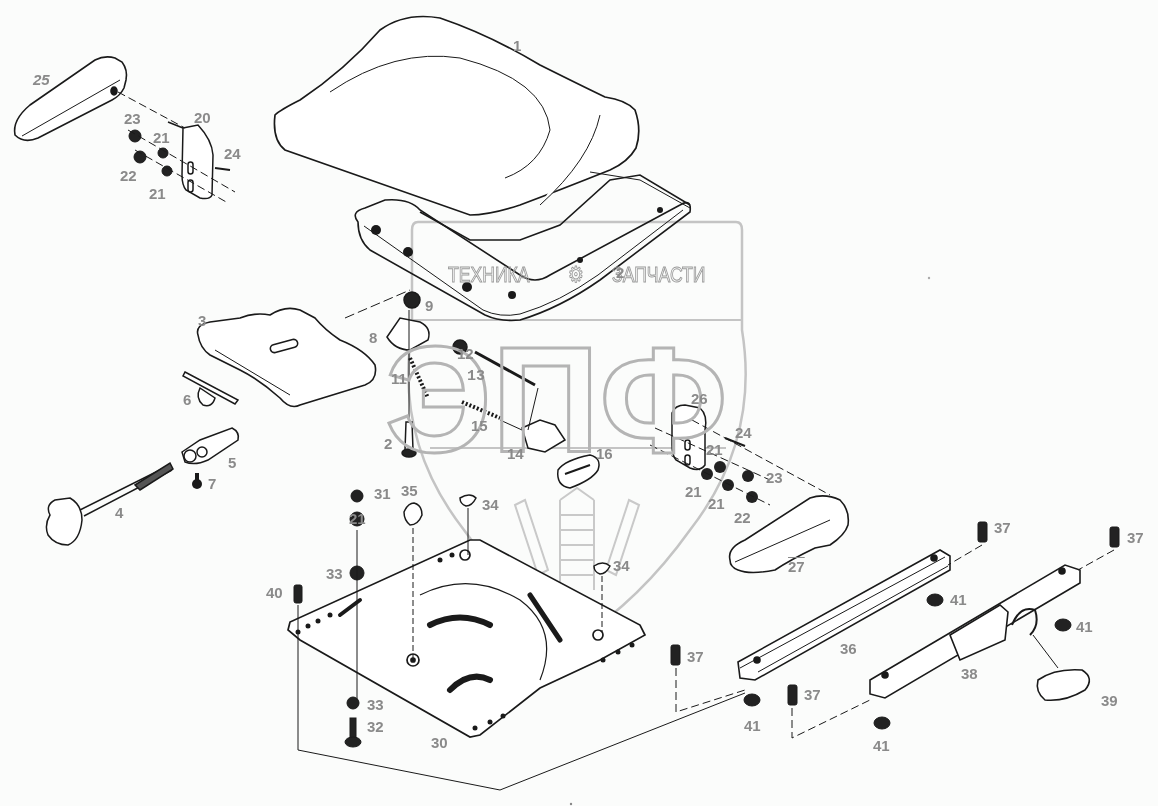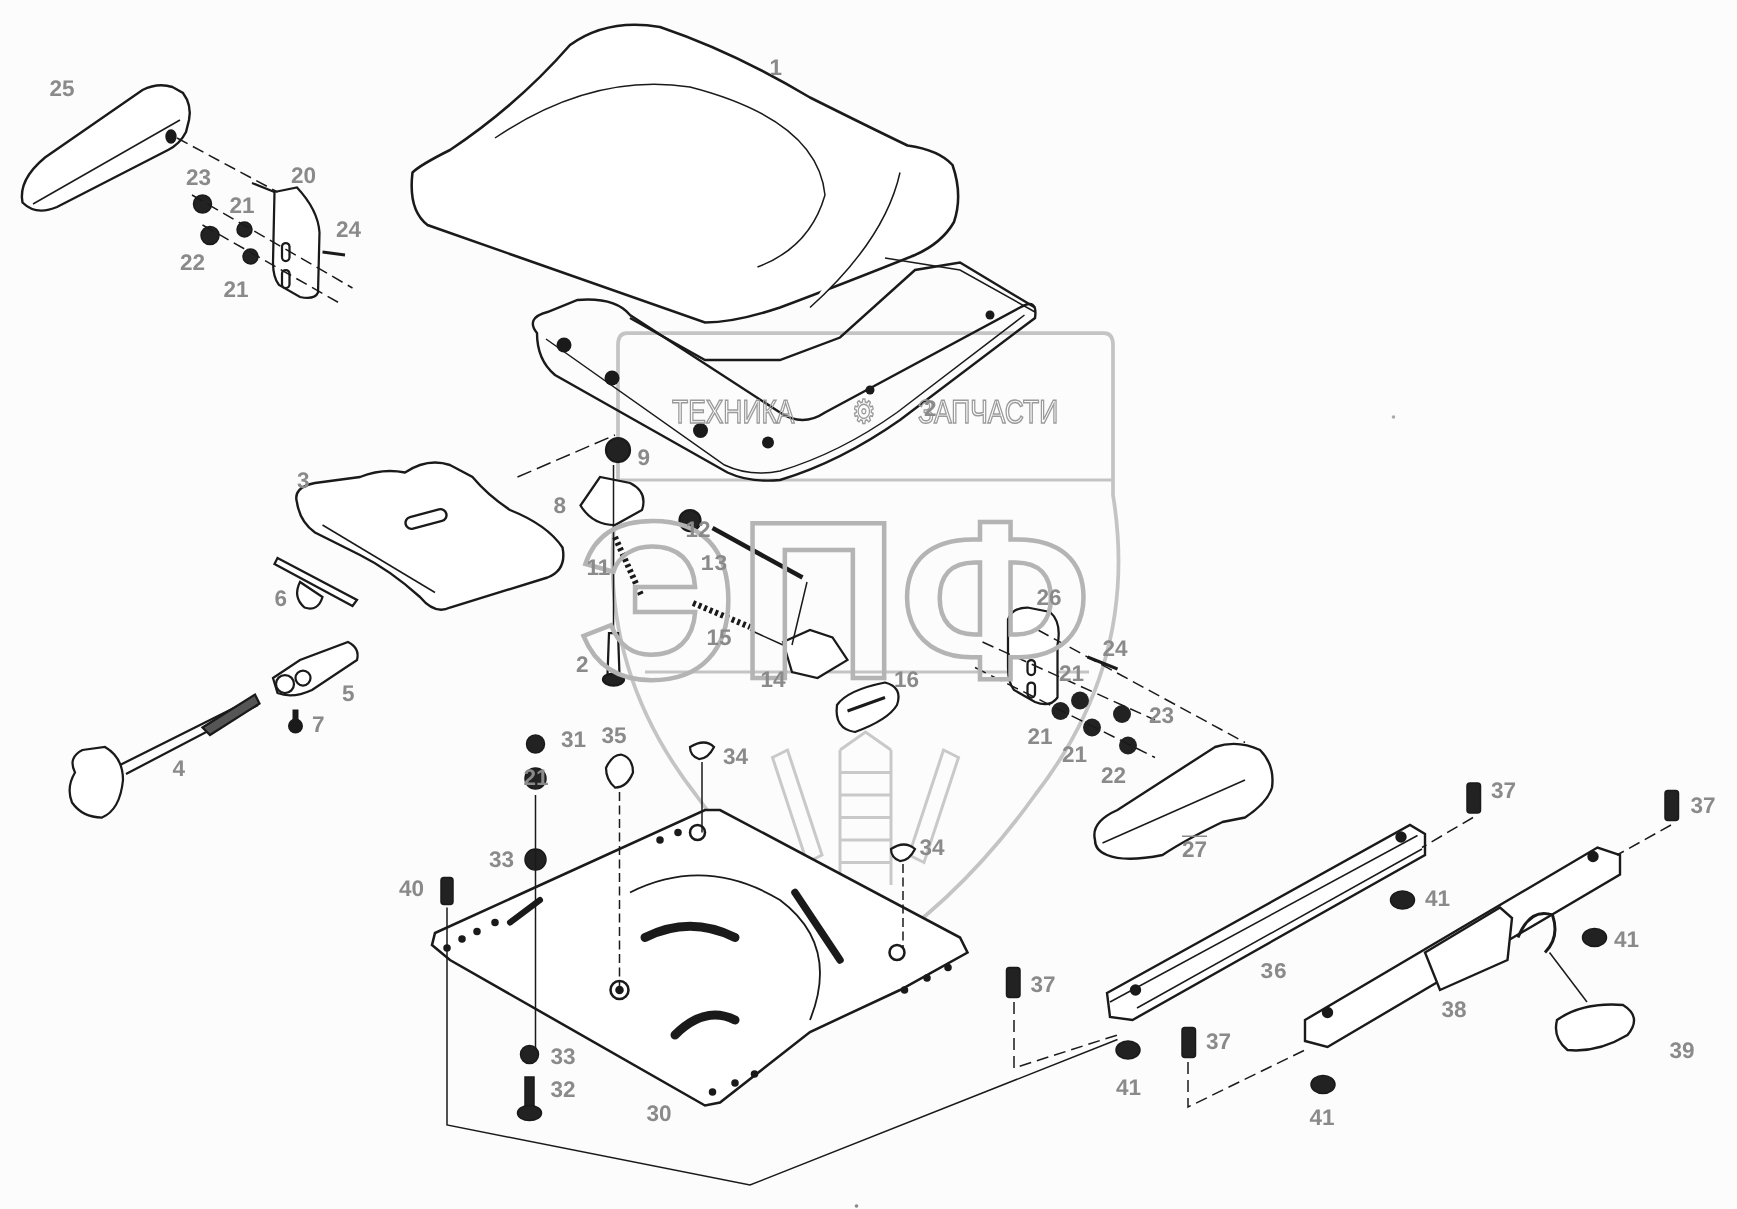--- a/index.html
+++ b/index.html
@@ -258,35 +258,35 @@
 <div class="lbl" style="left:349px; top:511px;">21</div>
 <div class="lbl" style="left:706px; top:442px;">21</div>
 <div class="lbl" style="left:685px; top:484px;">21</div>
 <div class="lbl" style="left:708px; top:496px;">21</div>
 <div class="lbl" style="left:120px; top:168px;">22</div>
 <div class="lbl" style="left:734px; top:510px;">22</div>
 <div class="lbl" style="left:124px; top:111px;">23</div>
 <div class="lbl" style="left:766px; top:470px;">23</div>
 <div class="lbl" style="left:224px; top:146px;">24</div>
 <div class="lbl" style="left:735px; top:425px;">24</div>
-<div class="lbl" style="left:33px; top:52px;">25</div>
+<div class="lbl" style="left:33px; top:72px;font-style:italic;">25</div>
 <div class="lbl" style="left:691px; top:391px;">26</div>
 <div class="lbl" style="left:788px; top:559px; text-decoration: overline;">27</div>
 <div class="lbl" style="left:431px; top:735px;">30</div>
 <div class="lbl" style="left:327px; top:486px;margin-left:47px;">31</div>
 <div class="lbl" style="left:367px; top:719px;">32</div>
 <div class="lbl" style="left:326px; top:566px;">33</div>
 <div class="lbl" style="left:367px; top:697px;">33</div>
 <div class="lbl" style="left:482px; top:497px;">34</div>
 <div class="lbl" style="left:613px; top:558px;">34</div>
 <div class="lbl" style="left:401px; top:483px;">35</div>
-<div class="lbl" style="left:840px; top:641px;font-family:Liberation Mono, monospace;">36</div>
+<div class="lbl" style="left:840px; top:641px;">36</div>
 <div class="lbl" style="left:994px; top:520px;">37</div>
 <div class="lbl" style="left:1127px; top:530px;">37</div>
 <div class="lbl" style="left:687px; top:649px;">37</div>
 <div class="lbl" style="left:804px; top:687px;">37</div>
 <div class="lbl" style="left:961px; top:666px;">38</div>
-<div class="lbl" style="left:1101px; top:693px;margin-left:12px;">39</div>
+<div class="lbl" style="left:1101px; top:693px;">39</div>
 <div class="lbl" style="left:266px; top:585px;">40</div>
 <div class="lbl" style="left:950px; top:592px;">41</div>
 <div class="lbl" style="left:1076px; top:619px;">41</div>
 <div class="lbl" style="left:744px; top:718px;">41</div>
 <div class="lbl" style="left:873px; top:738px;">41</div>
 
 </body></html>

